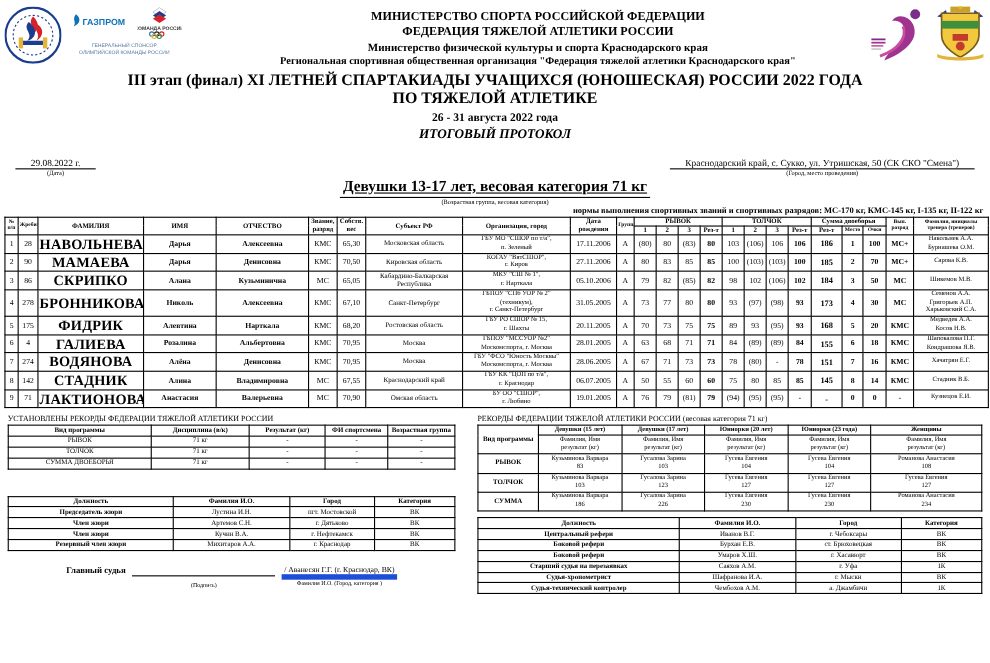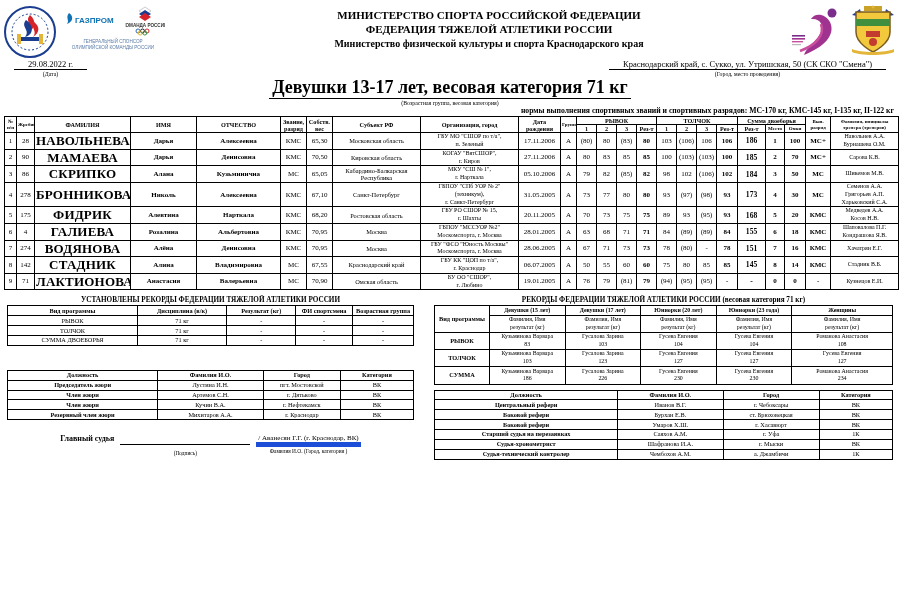--- a/index.html
+++ b/index.html
@@ -17,48 +17,48 @@
   .m-line3{font-size:10px;line-height:1.3;}
   .m-line4{font-size:9.5px;line-height:1.3;}
   .logos-right{width:150px;display:flex;gap:8px;justify-content:flex-end;padding-top:2px;}
 
   
   .title-block{text-align:center;margin-top:3px;}
   .t1,.t2{font-size:14.5px;font-weight:bold;line-height:1.2;}
   .t3{font-size:10.5px;font-weight:bold;margin-top:2px;}
   .t4{font-size:12px;font-weight:bold;font-style:italic;margin-top:1px;}
 
-  .meta{display:flex;justify-content:space-between;margin-top:1px;padding:0 10px;}
+  .meta{display:flex;justify-content:space-between;margin-top:14px;padding:0 10px;}
   .meta-item{text-align:center;}
   .meta-value{font-size:8.5px;border-bottom:1px solid #000;padding:0 14px;}
   .meta-label{font-size:5.8px;margin-top:1px;}
 
   .subtitle-wrap{text-align:center;margin-top:0;}
-  .subtitle{font-size:18px;font-weight:bold;display:inline-block;border-bottom:1.6px solid #000;padding:0 3px;}
+  .subtitle{font-size:14px;font-weight:bold;display:inline-block;border-bottom:1.6px solid #000;padding:0 3px;text-decoration:underline;}
   .subtitle-label{font-size:5.8px;margin-top:1px;}
   .norms{text-align:right;font-size:7.7px;font-weight:bold;margin:0 2px 1px;}
 
   
   table.results{width:893px;border-collapse:collapse;table-layout:fixed;margin:0 auto;border:1.5px solid #000;}
   .results th,.results td{border:1px solid #000;padding:0 1px;text-align:center;vertical-align:middle;overflow:hidden;}
   .results thead th{font-size:6.2px;font-weight:bold;line-height:1.15;}
   .results thead th.sm{font-size:5px;}
   .results td{font-size:7px;line-height:1.2;}
   td.b{font-weight:bold;}
   td.sur{font-size:13px;letter-spacing:.2px;}
   td.org,td.coach{font-size:6px;white-space:pre-line;line-height:1.3;}
   td.wrap{font-size:6.4px;line-height:1.15;}
   td.tot{font-size:7.6px;}
 
   
   .bottom{display:flex;gap:20px;margin-top:6px;padding:0 3px;align-items:stretch;}
   .bcol{display:flex;flex-direction:column;}
   .bcol-left{width:47%;}
   .bcol-right{width:53%;}
-  .sec-title{text-align:center;font-size:7.2px;font-weight:bold;margin-bottom:1px;}
+  .sec-title{font-size:7.2px;font-weight:normal;margin-bottom:1px;}
   table.mini{width:100%;border-collapse:collapse;table-layout:fixed;border:1.2px solid #000;}
   .mini th,.mini td{border:1px solid #000;font-size:6.3px;padding:.5px 1px;text-align:center;line-height:1.25;}
   .mini th{font-weight:bold;}
   table.fed td.rec{white-space:pre-line;font-size:5.9px;line-height:1.3;}
   table.fed th.cat{font-size:5.9px;}
   table.fed th.sub{white-space:pre-line;font-weight:normal;font-size:5.9px;}
   table.officials td:first-child{font-weight:bold;}
   .gap1{height:24px;}
   .sig{display:flex;justify-content:center;gap:6px;margin-top:auto;padding-bottom:4px;align-items:flex-start;}
   .sig .role{font-weight:bold;font-size:8px;padding-top:3px;}
@@ -106,20 +106,21 @@
         </div>
         <div class="sponsor-caption">ГЕНЕРАЛЬНЫЙ СПОНСОР
 ОЛИМПИЙСКОЙ КОМАНДЫ РОССИИ</div>
       </div>
     </div>
 
     <div class="ministry">
       <div class="m-line1">МИНИСТЕРСТВО СПОРТА РОССИЙСКОЙ ФЕДЕРАЦИИ</div>
       <div class="m-line2">ФЕДЕРАЦИЯ ТЯЖЕЛОЙ АТЛЕТИКИ РОССИИ</div>
       <div class="m-line3">Министерство физической культуры и спорта Краснодарского края</div>
+      <div class="m-line4">Региональная спортивная общественная организация "Федерация тяжелой атлетики Краснодарского края"</div>
     </div>
 
     <div class="logos-right">
       <svg width="50" height="52" viewBox="0 0 50 52">
         <circle cx="40" cy="8" r="4.5" fill="#7b2d8b"></circle>
         <path d="M12 50 C32 42 44 30 38 17 C34 9 23 7 19 14 C28 13 33 20 28 29 C23 38 14 43 12 50Z" fill="#a0338f"></path>
         <path d="M8 46 C24 40 33 30 29 19" stroke="#c94f9e" fill="none" stroke-width="2.5"></path>
         <rect x="0" y="30" width="13" height="1.6" fill="#7b2d8b"></rect>
         <rect x="0" y="33" width="13" height="1.6" fill="#a0338f"></rect>
         <rect x="0" y="36" width="11" height="1.4" fill="#c94f9e"></rect>
@@ -132,20 +133,26 @@
         <path d="M44 10 L36 4 L34 12 Z" fill="#2b3f8c"></path>
         <path d="M6 7 h34 v20 c0 12 -17 20 -17 20 s-17 -8 -17 -20 Z" fill="#f2c83d" stroke="#7a5b1d" stroke-width="1.5"></path>
         <rect x="6" y="14" width="34" height="7" fill="#3f8f3f"></rect>
         <path d="M16 26 h14 v6 h-14 Z" fill="#c23b2e"></path>
         <circle cx="23" cy="37" r="4" fill="#c23b2e"></circle>
         <path d="M2 44 C10 48 36 48 44 44 L44 47 C36 51 10 51 2 47 Z" fill="#e3b63a"></path>
       </svg>
     </div>
   </div>
 
+  <div class="title-block">
+    <div class="t1">III этап (финал) XI ЛЕТНЕЙ СПАРТАКИАДЫ УЧАЩИХСЯ (ЮНОШЕСКАЯ) РОССИИ 2022 ГОДА</div>
+    <div class="t2">ПО ТЯЖЕЛОЙ АТЛЕТИКЕ</div>
+    <div class="t3">26 - 31 августа 2022 года</div>
+    <div class="t4">ИТОГОВЫЙ ПРОТОКОЛ</div>
+  </div>
 
   <div class="meta">
     <div class="meta-item">
       <div class="meta-value">29.08.2022 г.</div>
       <div class="meta-label">(Дата)</div>
     </div>
     <div class="meta-item">
       <div class="meta-value">Краснодарский край, с. Сукко, ул. Утришская, 50 (СК СКО "Смена")</div>
       <div class="meta-label">(Город, место проведения)</div>
     </div>

